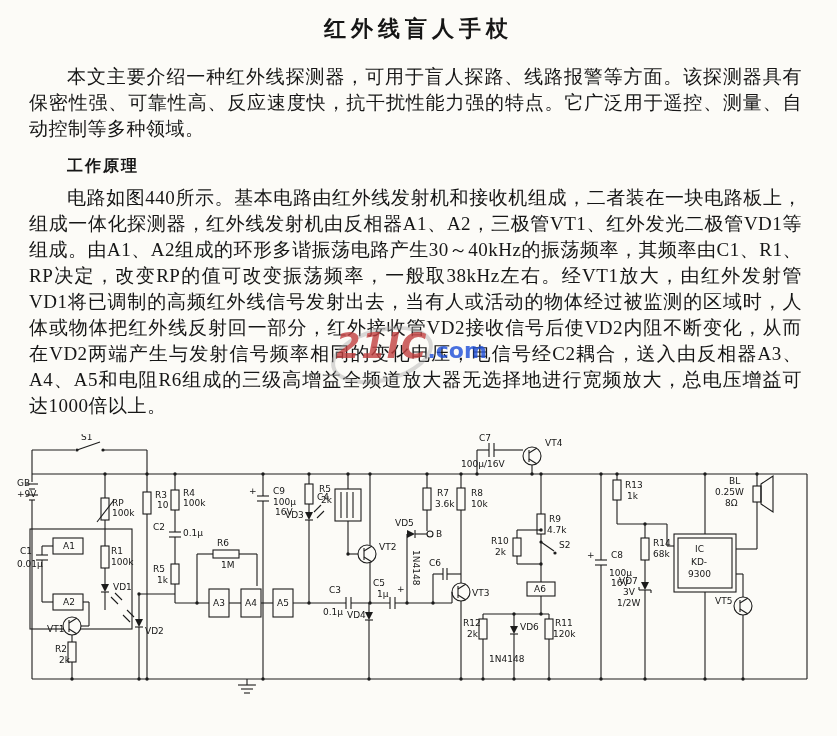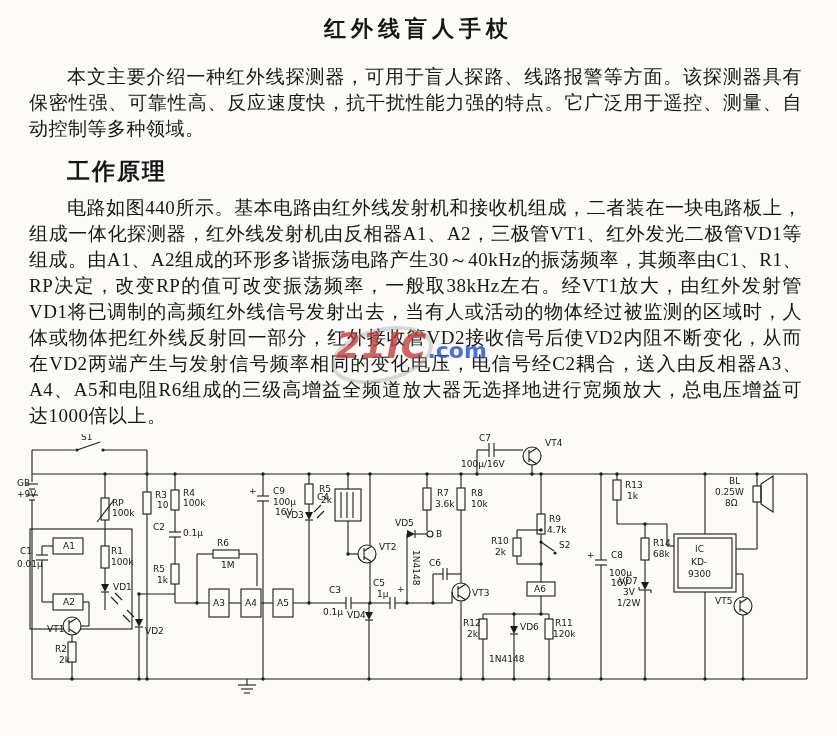--- a/index.html
+++ b/index.html
@@ -22,21 +22,21 @@
     margin:20px 35px 0 29px;
     font-size:19px;
     line-height:26px;
     letter-spacing:0.5px;
     text-align:justify;
     text-indent:2em;
   }
   .para.second{margin-top:8px;}
   .heading{
     margin:14px 0 0 67px;
-    font-size:23px;
+    font-size:16px;
     font-weight:bold;
     letter-spacing:2px;
   }
   .watermark{
     position:absolute;
     left:336px;top:326px;
     z-index:5;
     pointer-events:none;
     opacity:.8;
     font-family:"DejaVu Sans", sans-serif;

